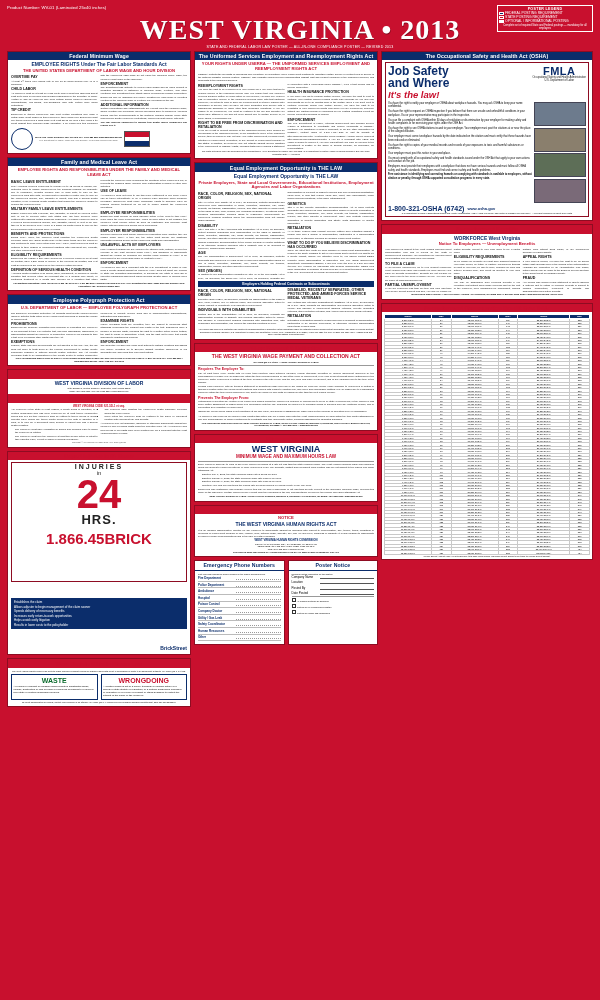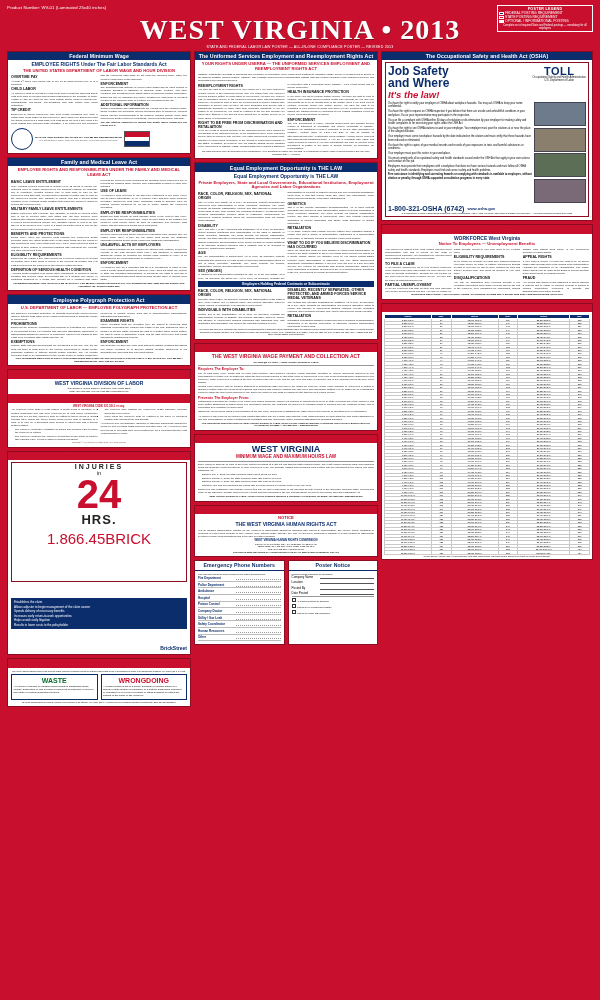--- a/index.html
+++ b/index.html
@@ -116,21 +116,21 @@
     font-size:27px; font-weight:bold; color:#c8102e;
     letter-spacing:1px; text-align:center; line-height:1; margin-top:10px;
     -webkit-text-stroke:0.4px #7d0a1c;
   }
   .reportart .inj { text-align:center; font-size:7px; font-weight:bold; color:#222; letter-spacing:2px; }
   .reportart .num24 {
     text-align:center; font-size:40px; font-weight:bold; color:#c8102e; line-height:0.9;
   }
   .reportart .hrs { text-align:center; font-size:13px; font-weight:bold; color:#222; letter-spacing:1px; }
   .reportart .phone {
-    text-align:center; font-size:15px; font-weight:normal; color:#c8102e; margin-top:3px;
+    text-align:center; font-size:15px; font-weight:bold; color:#c8102e; margin-top:3px;
   }
   .bullets { background:#0b2d6b; color:#fff; padding:2px 3px; }
   .bullets li { font-size:3px; line-height:1.35; margin-bottom:0.5px; }
   .brick { text-align:right; font-size:5px; font-weight:bold; color:#0b2d6b; margin-top:1px; }
   
   .enrow { display:flex; font-size:3px; border-bottom:0.4px solid #bbb; padding:0.8px 0; }
   .enrow .lab { width:46%; font-weight:bold; color:#0b2d6b; }
   .enrow .val { flex:1; border-bottom:0.4px dotted #999; }
   
   .pnrow { display:flex; font-size:3px; margin-bottom:1.2px; align-items:center; }
@@ -504,21 +504,21 @@
       <div class="card">
         <div class="ch">The Occupational Safety and Health Act (OSHA)</div>
         <div class="osha">
           <div class="osha-top">
             <div class="osha-title">
               <div>Job Safety</div>
               <div>and Where</div>
               <div class="lawline">It's the law!</div>
             </div>
             <div class="osha-logo">
-              <div class="word">TOLL</div>
+              <div class="word">FMLA</div>
               <div class="tag" style="white-space:pre-line">Occupational Safety and Health Administration
 U.S. Department of Labor</div>
             </div>
           </div>
           <div class="osha-body">
             <div class="osha-list">
               <p>You have the right to notify your employer or OSHA about workplace hazards. You may ask OSHA to keep your name confidential.</p>
               <p>You have the right to request an OSHA inspection if you believe that there are unsafe and unhealthful conditions in your workplace. You or your representative may participate in the inspection.</p>
               <p>You can file a complaint with OSHA within 30 days of retaliation or discrimination by your employer for making safety and health complaints or for exercising your rights under the OSH Act.</p>
               <p>You have the right to see OSHA citations issued to your employer. Your employer must post the citations at or near the place of the alleged violation.</p>

